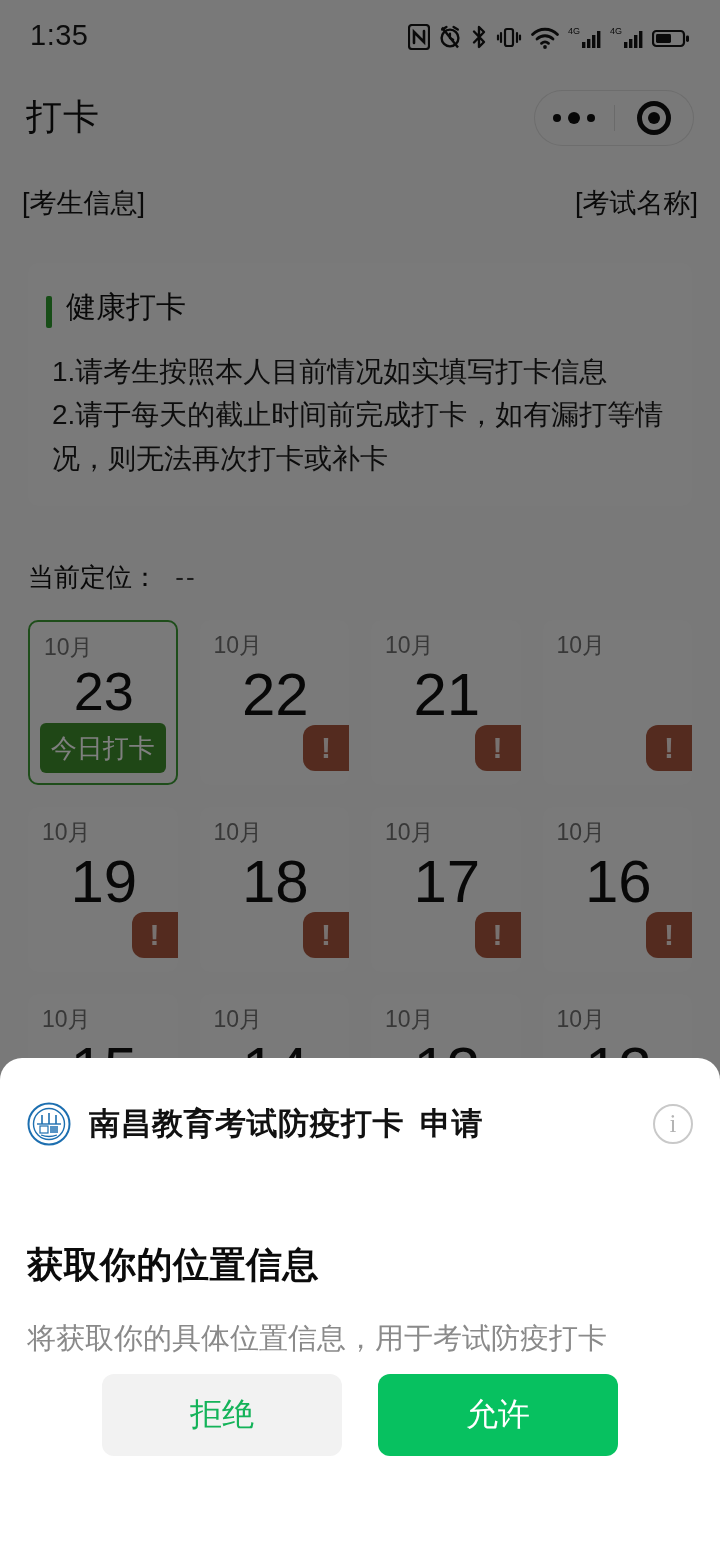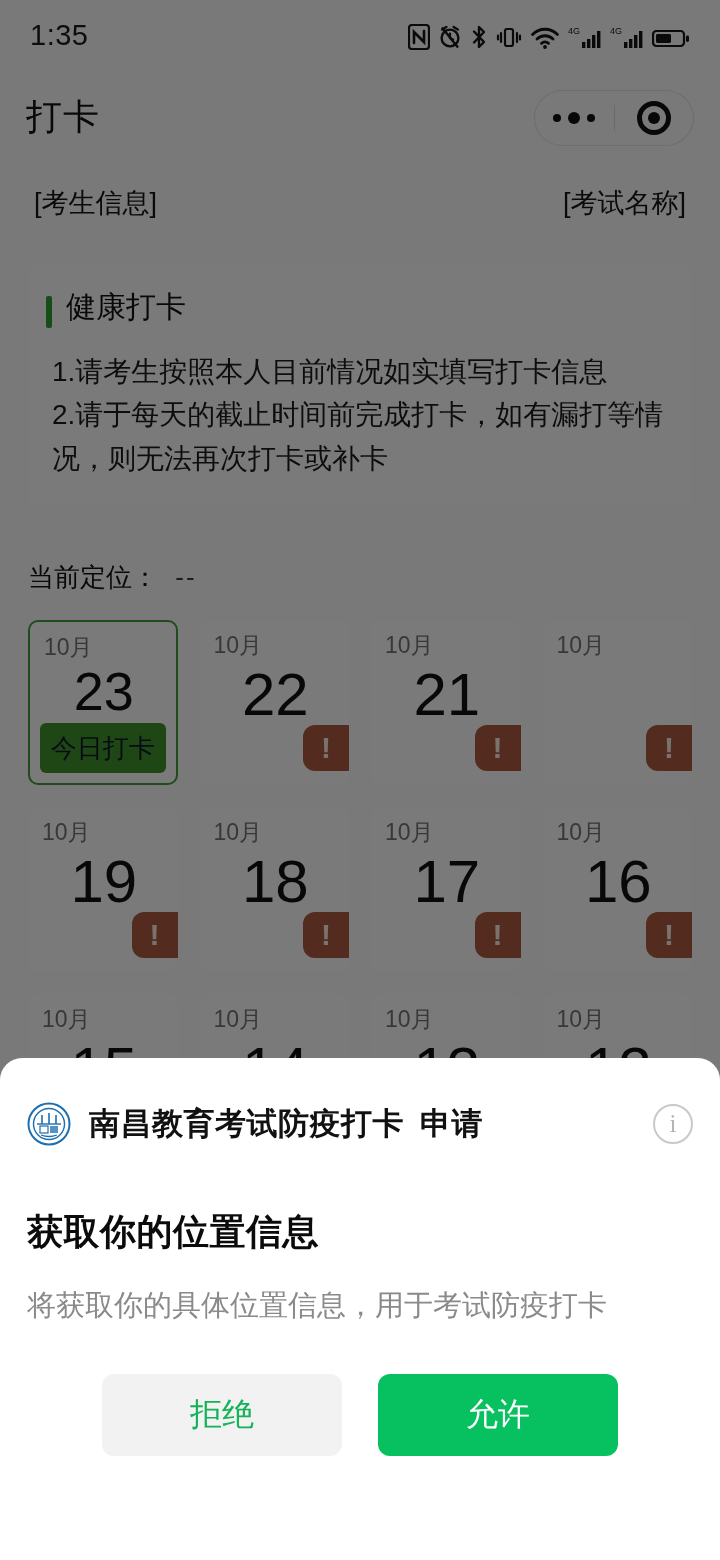--- a/index.html
+++ b/index.html
@@ -58,21 +58,21 @@
   .target-ring {
     width:34px; height:34px; border-radius:50%;
     border:5px solid #111; display:flex; align-items:center; justify-content:center;
   }
   .target-ring i { width:12px; height:12px; border-radius:50%; background:#111; display:block;}
 
   
   .exam-row {
     position:absolute; top:185px; left:0; right:0;
     display:flex; justify-content:space-between; align-items:center;
-    padding:0 34px; font-size:27px; color:#141414;
+    padding:0 22px; font-size:27px; color:#141414;
   }
 
   
   .notice {
     position:absolute; top:263px; left:28px; right:28px;
     background:rgba(255,255,255,0.22);
     border-radius:10px;
     padding:24px 22px 26px 18px;
   }
   .notice-title {
@@ -118,21 +118,21 @@
     width:46px; height:46px;
     background:#a9573f;
     border-radius:12px 0 0 12px;
     display:flex; align-items:center; justify-content:center;
     color:#f1e4e0; font-size:30px; font-weight:700; line-height:1;
   }
   .today-btn {
     position:absolute; left:10px; right:10px; bottom:10px; height:50px;
     background:#3f8f2d; border-radius:6px;
     display:flex; align-items:center; justify-content:center;
-    color:#0f172a; font-size:26px;
+    color:#ffffff; font-size:26px;
   }
 
   
   .sheet {
     position:absolute; left:0; right:0; bottom:0; top:1058px;
     background:#ffffff;
     border-radius:22px 22px 0 0;
     z-index:40;
     padding:0 27px;
   }
@@ -145,21 +145,21 @@
     letter-spacing:.5px;
   }
   .sheet-app .req { font-weight:700; margin-left:16px; }
   .info-icon {
     margin-left:auto; width:40px; height:40px; border-radius:50%;
     border:2px solid #c9c9c9; color:#b4b4b4;
     display:flex; align-items:center; justify-content:center;
     font-size:25px; font-family:"Liberation Serif",serif;
   }
   .sheet-title {
-    margin-top:62px; font-size:36px; font-weight:700; color:#0b0b0b;
+    margin-top:95px; font-size:36px; font-weight:700; color:#0b0b0b;
     letter-spacing:.5px;
   }
   .sheet-desc {
     margin-top:28px; font-size:29px; color:#8a8a8a; line-height:1.4;
   }
   .sheet-actions {
     position:absolute; left:0; right:0; top:316px;
     display:flex; gap:36px; justify-content:center;
   }
   .btn {

